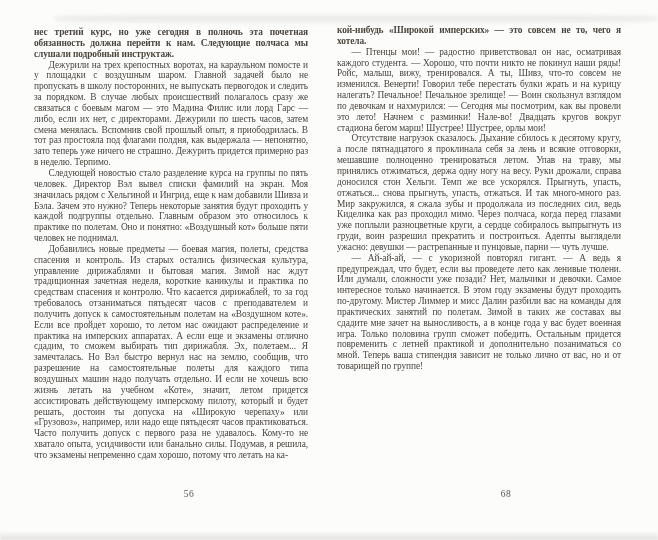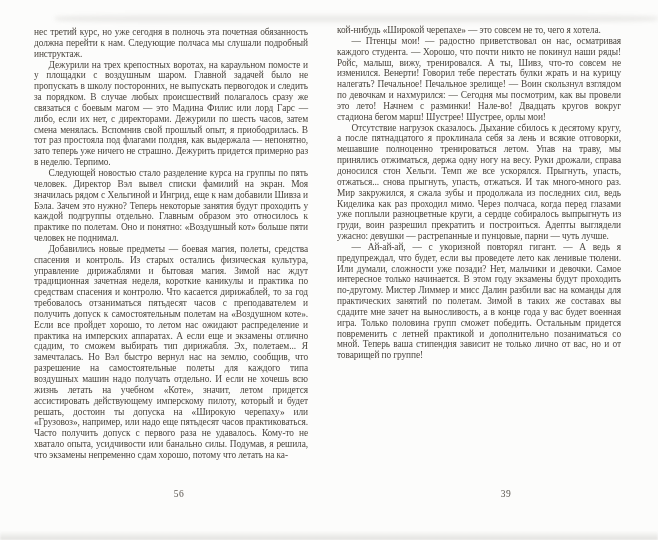--- a/index.html
+++ b/index.html
@@ -38,50 +38,50 @@
     position: absolute;
     font-size: 9.4px;
     line-height: 10.85px;
     color: #4b463f;
     text-align: justify;
     letter-spacing: -0.1px;
   }
   .page-left  { left: 34px;  top: 27px; width: 274px; }
   .page-right { left: 337px; top: 25px; width: 284px; }
   .para { margin: 0; text-indent: 1.55em; }
-  .para.cont { text-indent: 0; }
+  .para.cont { text-indent: 0; font-weight: bold; }
   .page-num {
     position: absolute;
     top: 489px;
     width: 30px;
     text-align: center;
     font-size: 9.5px;
     color: #58534c;
     letter-spacing: 0.5px;
   }
-  .page-num-left  { left: 164px; }
+  .page-num-left  { left: 174px; }
   .page-num-right { left: 491px; }
 </style>
 </head>
 <body>
 
 <div class="scan">
   <div class="shadow-top"></div>
 
   <section class="page page-left">
     <p class="para cont">нес третий курс, но уже сегодня в полночь эта почетная обязанность должна перейти к нам. Следующие полчаса мы слушали подробный инструктаж.</p>
     <p class="para">Дежурили на трех крепостных воротах, на караульном помосте и у площадки с воздушным шаром. Главной задачей было не пропускать в школу посторонних, не выпускать первогодок и следить за порядком. В случае любых происшествий полагалось сразу же связаться с боевым магом — это Мадина Филис или лорд Гарс — либо, если их нет, с директорами. Дежурили по шесть часов, затем смена менялась. Вспомнив свой прошлый опыт, я приободрилась. В тот раз простояла под флагами полдня, как выдержала — непонятно, зато теперь уже ничего не страшно. Дежурить придется примерно раз в неделю. Терпимо.</p>
     <p class="para">Следующей новостью стало разделение курса на группы по пять человек. Директор Вэл вывел списки фамилий на экран. Моя значилась рядом с Хельгиной и Ингрид, еще к нам добавили Шивза и Бэла. Зачем это нужно? Теперь некоторые занятия будут проходить у каждой подгруппы отдельно. Главным образом это относилось к практике по полетам. Оно и понятно: «Воздушный кот» больше пяти человек не поднимал.</p>
     <p class="para">Добавились новые предметы — боевая магия, полеты, средства спасения и контроль. Из старых остались физическая культура, управление дирижаблями и бытовая магия. Зимой нас ждут традиционная зачетная неделя, короткие каникулы и практика по средствам спасения и контролю. Что касается дирижаблей, то за год требовалось отзаниматься пятьдесят часов с преподавателем и получить допуск к самостоятельным полетам на «Воздушном коте». Если все пройдет хорошо, то летом нас ожидают распределение и практика на имперских аппаратах. А если еще и экзамены отлично сдадим, то сможем выбирать тип дирижабля. Эх, полетаем... Я замечталась. Но Вэл быстро вернул нас на землю, сообщив, что разрешение на самостоятельные полеты для каждого типа воздушных машин надо получать отдельно. И если не хочешь всю жизнь летать на учебном «Коте», значит, летом придется ассистировать действующему имперскому пилоту, который и будет решать, достоин ты допуска на «Широкую черепаху» или «Грузовоз», например, или надо еще пятьдесят часов практиковаться. Часто получить допуск с первого раза не удавалось. Кому-то не хватало опыта, усидчивости или банально силы. Подумав, я решила, что экзамены непременно сдам хорошо, потому что летать на ка-</p>
   </section>
 
   <section class="page page-right">
-    <p class="para cont">кой-нибудь «Широкой черепахе» — это совсем не то, чего я хотела.</p>
+    <p class="para cont">кой-нибудь «Широкой имперских» — это совсем не то, чего я хотела.</p>
     <p class="para">— Птенцы мои! — радостно приветствовал он нас, осматривая каждого студента. — Хорошо, что почти никто не покинул наши ряды! Ройс, малыш, вижу, тренировался. А ты, Шивз, что-то совсем не изменился. Венерти! Говорил тебе перестать булки жрать и на курицу налегать? Печальное! Печальное зрелище! — Воин скользнул взглядом по девочкам и нахмурился: — Сегодня мы посмотрим, как вы провели это лето! Начнем с разминки! Нале-во! Двадцать кругов вокруг стадиона бегом марш! Шустрее! Шустрее, орлы мои!</p>
     <p class="para">Отсутствие нагрузок сказалось. Дыхание сбилось к десятому кругу, а после пятнадцатого я проклинала себя за лень и всякие отговорки, мешавшие полноценно тренироваться летом. Упав на траву, мы принялись отжиматься, держа одну ногу на весу. Руки дрожали, справа доносился стон Хельги. Темп же все ускорялся. Прыгнуть, упасть, отжаться... снова прыгнуть, упасть, отжаться. И так много-много раз. Мир закружился, я сжала зубы и продолжала из последних сил, ведь Киделика как раз проходил мимо. Через полчаса, когда перед глазами уже поплыли разноцветные круги, а сердце собиралось выпрыгнуть из груди, воин разрешил прекратить и построиться. Адепты выглядели ужасно: девушки — растрепанные и пунцовые, парни — чуть лучше.</p>
     <p class="para">— Ай-ай-ай, — с укоризной повторял гигант. — А ведь я предупреждал, что будет, если вы проведете лето как ленивые тюлени. Или думали, сложности уже позади? Нет, мальчики и девочки. Самое интересное только начинается. В этом году экзамены будут проходить по-другому. Мистер Лиммер и мисс Далин разбили вас на команды для практических занятий по полетам. Зимой в таких же составах вы сдадите мне зачет на выносливость, а в конце года у вас будет военная игра. Только половина групп сможет победить. Остальным придется повременить с летней практикой и дополнительно позаниматься со мной. Теперь ваша стипендия зависит не только лично от вас, но и от товарищей по группе!</p>
   </section>
 
   <div class="page-num page-num-left">56</div>
-  <div class="page-num page-num-right">39</div>
+  <div class="page-num page-num-right">68</div>
 
   <div class="shadow-bottom"></div>
 </div>
 
 </body></html>

